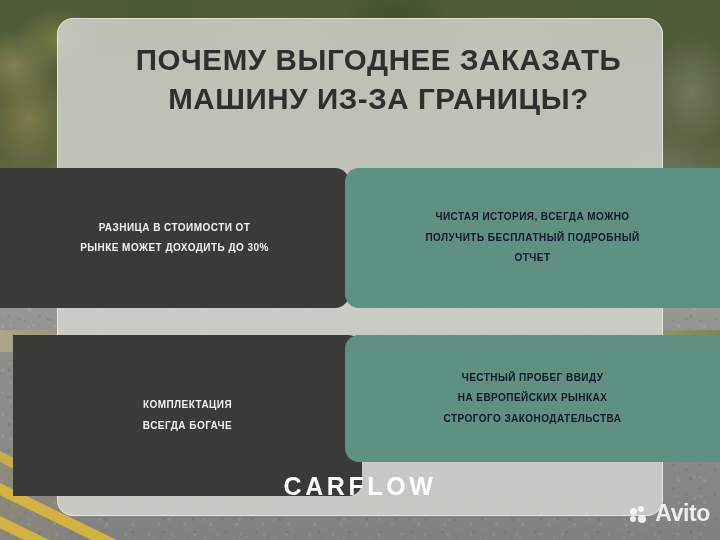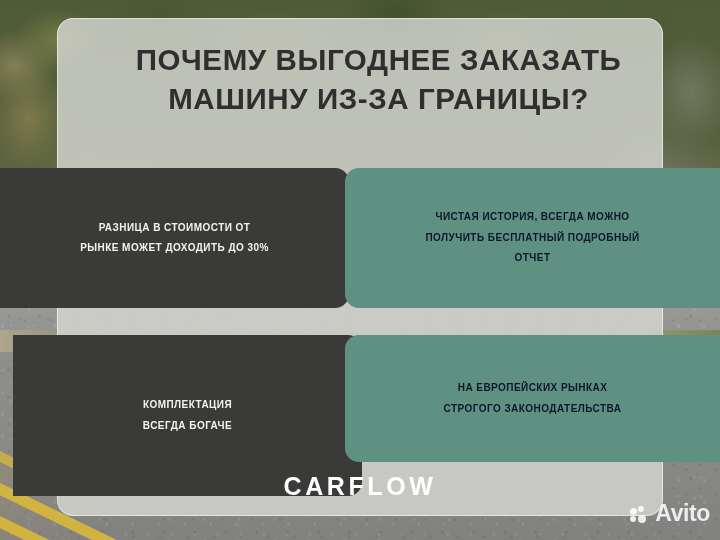--- a/index.html
+++ b/index.html
@@ -188,20 +188,21 @@
 
   <div class="card card-dark r2-dark">
     <span class="card-text">
       <span>КОМПЛЕКТАЦИЯ</span>
       <span>ВСЕГДА БОГАЧЕ</span>
     </span>
   </div>
 
   <div class="card card-green r2-green">
     <span class="card-text">
+      <span>ЧЕСТНЫЙ ПРОБЕГ ВВИДУ</span>
       <span>НА ЕВРОПЕЙСКИХ РЫНКАХ</span>
       <span>СТРОГОГО ЗАКОНОДАТЕЛЬСТВА</span>
     </span>
   </div>
 
   <div class="logo">CARFLOW</div>
 
   <div class="avito">
     <span class="avito-mark">
       <i></i>

